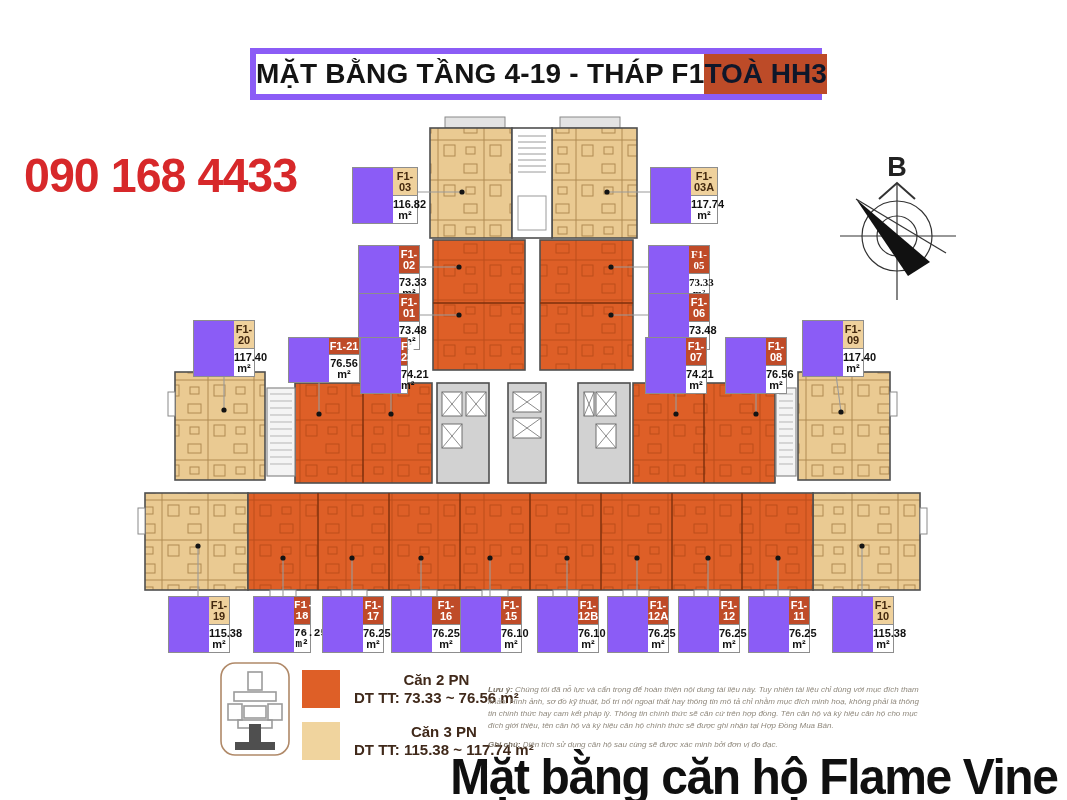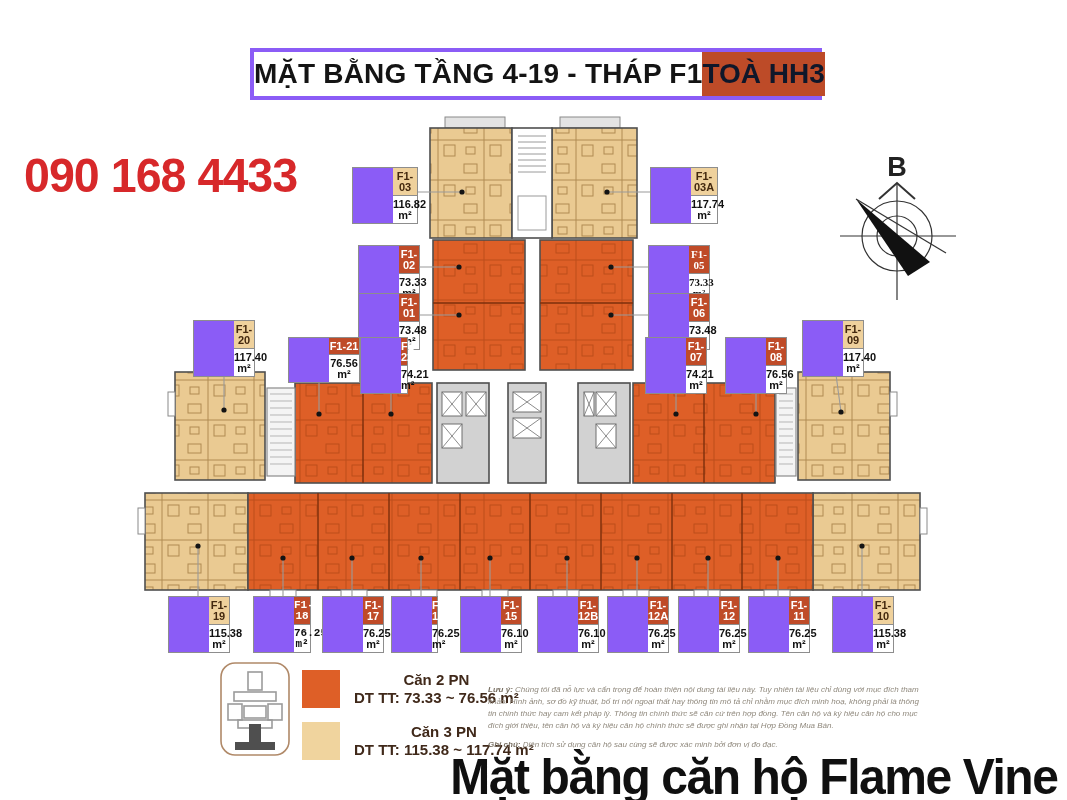--- a/index.html
+++ b/index.html
@@ -3,21 +3,21 @@
 <meta charset="utf-8">
 <style>
   html,body{margin:0;padding:0;background:#fff;}
   #stage{
     position:relative;width:1067px;height:800px;overflow:hidden;background:#ffffff;
     font-family:"Liberation Sans","DejaVu Sans",sans-serif;outline:1px solid #d8d8d8;
   }
   
   #title-bar{
     position:absolute;left:250px;top:48px;width:572px;height:52px;
-    background:#fff;border:4px solid #8b5cf6;box-sizing:border-box;
+    background:#fff;border:6px solid #8b5cf6;box-sizing:border-box;
     display:flex;align-items:stretch;
   }
   #title-text{
     flex:1;display:flex;align-items:center;justify-content:center;
     font-size:28px;font-weight:800;color:#141414;letter-spacing:.2px;white-space:nowrap;
   }
   #title-badge{
     width:132px;display:flex;align-items:center;justify-content:center;
     font-size:28px;font-weight:800;color:#0f172a;white-space:nowrap;
   }
@@ -307,21 +307,21 @@
         <div class="bd">115.38 m²</div>
       </div>
       <div class="ulabel v-o" style="left: 253px; top: 596px; width: 58px; font-family: Liberation Mono, monospace;">
         <div class="hd">F1-18</div>
         <div class="bd">76.25 m²</div>
       </div>
       <div class="ulabel v-o" style="left: 322px; top: 596px; width: 62px;">
         <div class="hd">F1-17</div>
         <div class="bd">76.25 m²</div>
       </div>
-      <div class="ulabel v-o" style="left: 391px; top: 596px; width: 47px;">
+      <div class="ulabel v-o" style="left: 391px; top: 596px; width: 70px;">
         <div class="hd">F1-16</div>
         <div class="bd">76.25 m²</div>
       </div>
       <div class="ulabel v-o" style="left: 460px; top: 596px; width: 62px;">
         <div class="hd">F1-15</div>
         <div class="bd">76.10 m²</div>
       </div>
       <div class="ulabel v-o" style="left: 537px; top: 596px; width: 62px;">
         <div class="hd">F1-12B</div>
         <div class="bd">76.10 m²</div>

